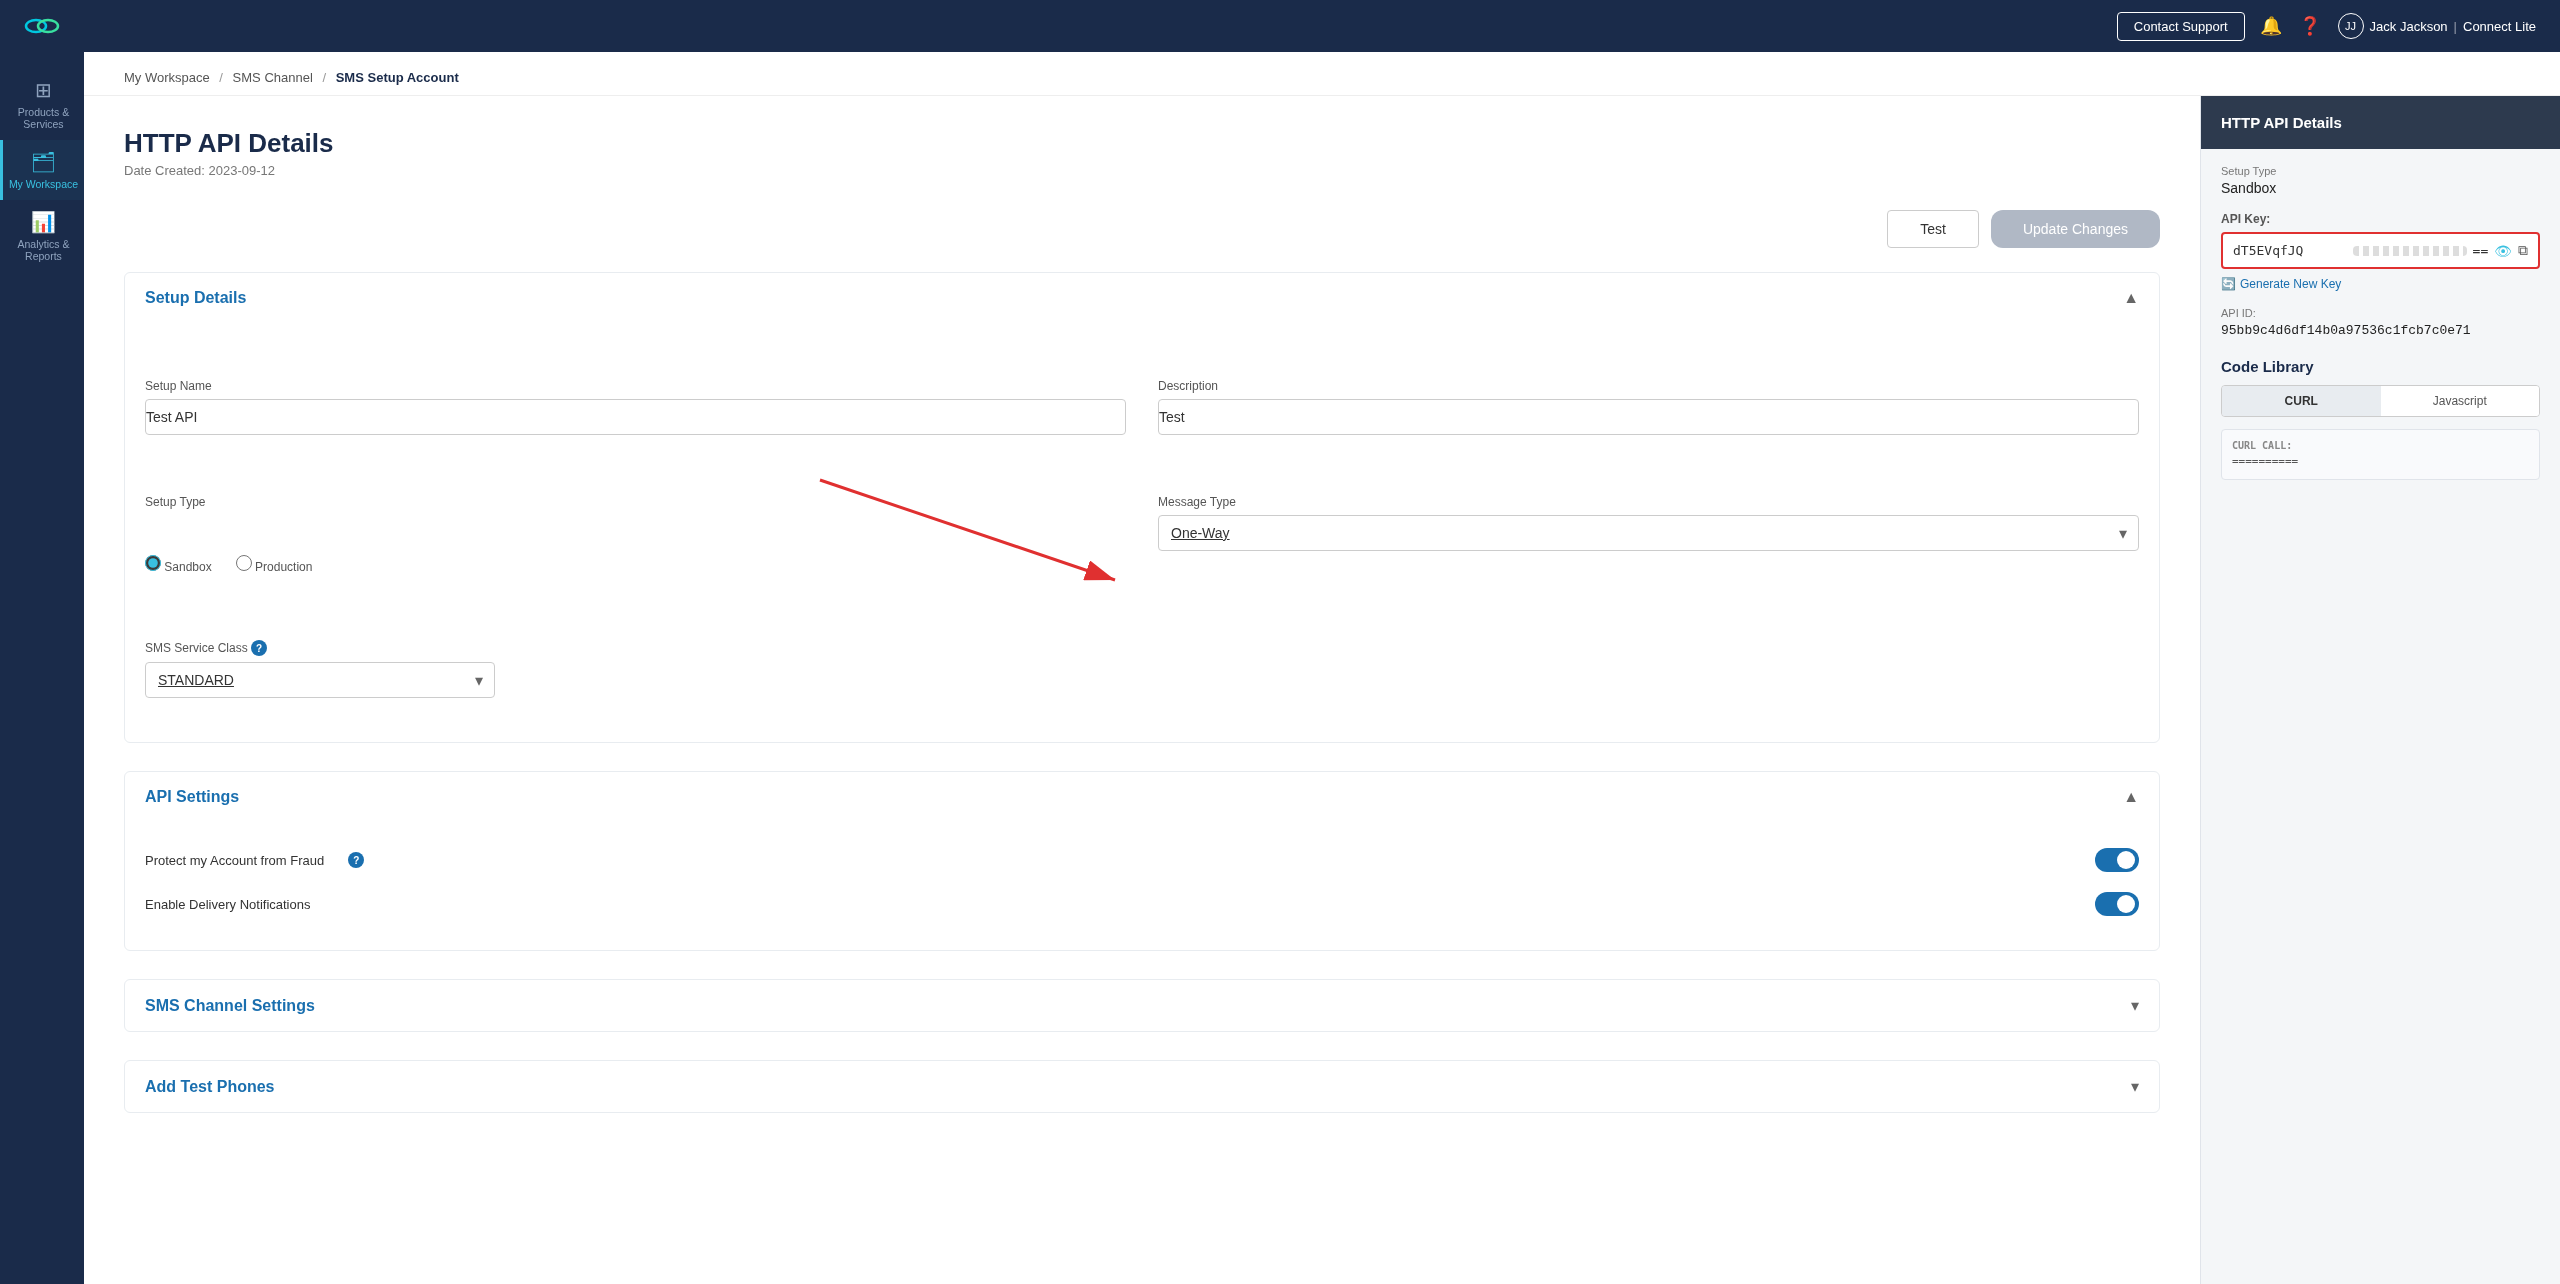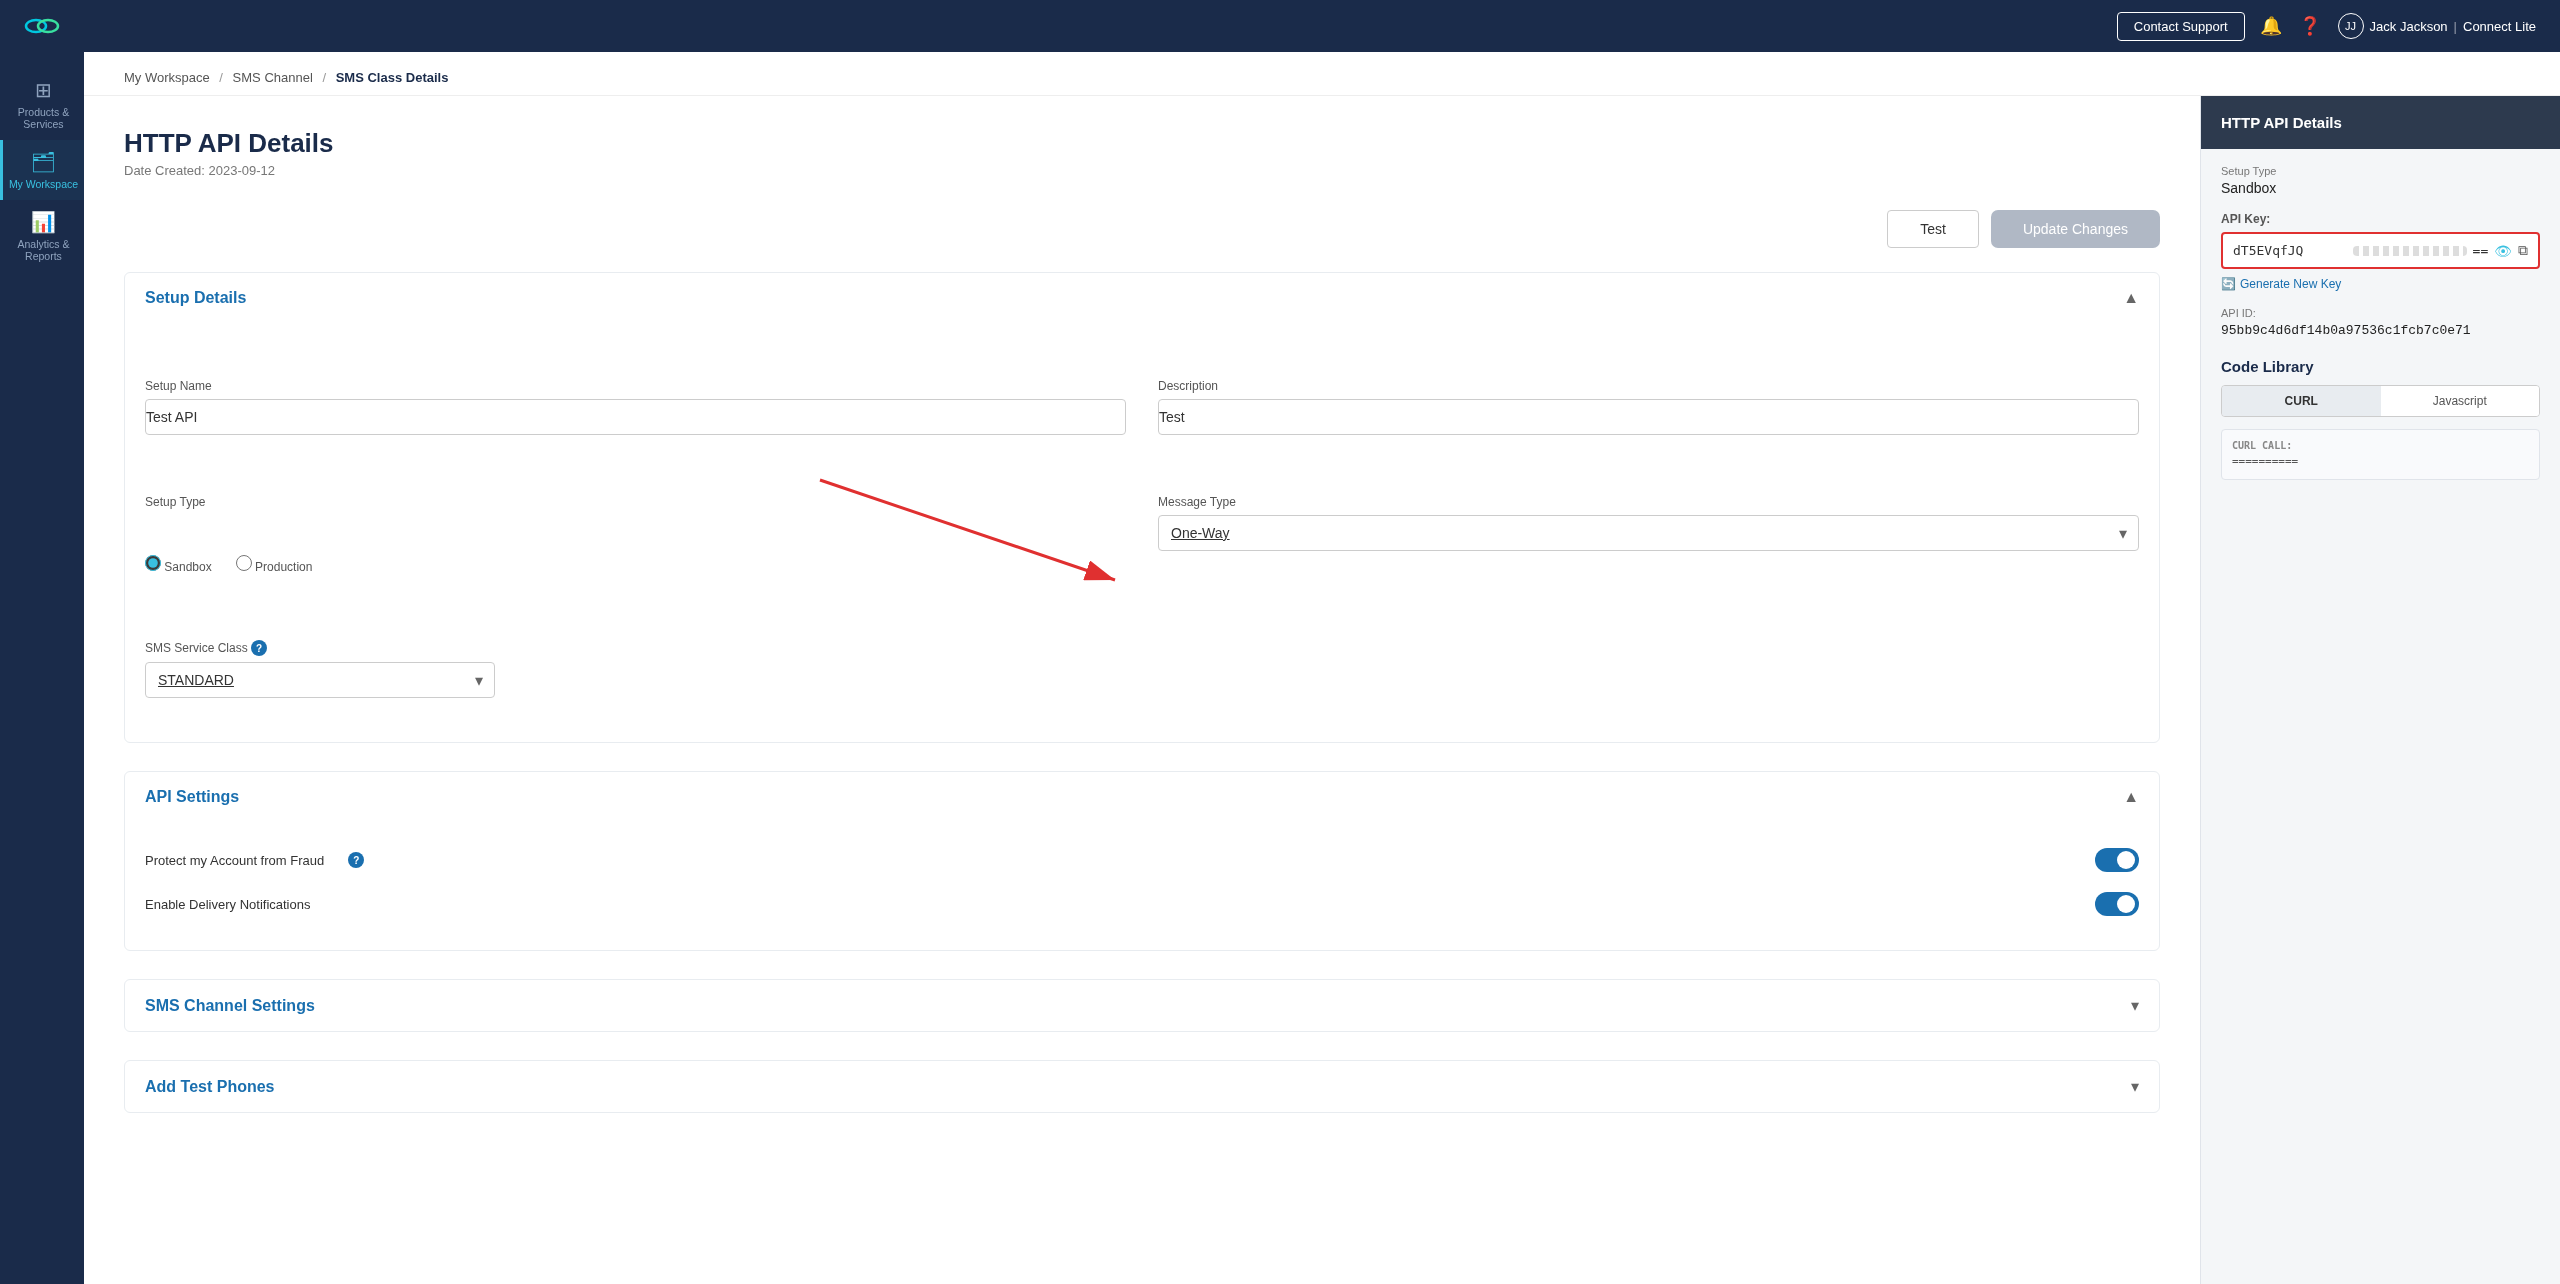--- a/index.html
+++ b/index.html
@@ -122,21 +122,21 @@
       border-radius: 4px;
       font-size: 14px;
       cursor: pointer;
       color: #333;
       font-weight: 500;
     }
     .btn-update {
       background: #b0b8c5;
       border: none;
       padding: 10px 32px;
-      border-radius: 7px;
+      border-radius: 12px;
       font-size: 14px;
       cursor: pointer;
       color: #fff;
       font-weight: 500;
     }
 
     
     .section {
       margin-bottom: 28px;
       border: 1px solid #e8ecf0;
@@ -347,21 +347,21 @@
   </div>
 </aside>
 
 <div class="main-wrapper">
 
   <div class="breadcrumb">
     <a href="#">My Workspace</a>
     <span class="sep">/</span>
     <a href="#">SMS Channel</a>
     <span class="sep">/</span>
-    <span class="current">SMS Class Details</span>
+    <span class="current">SMS Setup Account</span>
   </div>
 
   <div class="content-area">
 
     <div class="form-panel">
       <h1 class="page-title">HTTP API Details</h1>
       <p class="page-subtitle">Date Created: 2023-09-12</p>
 
       <div class="form-actions">
         <button class="btn-test">Test</button>

